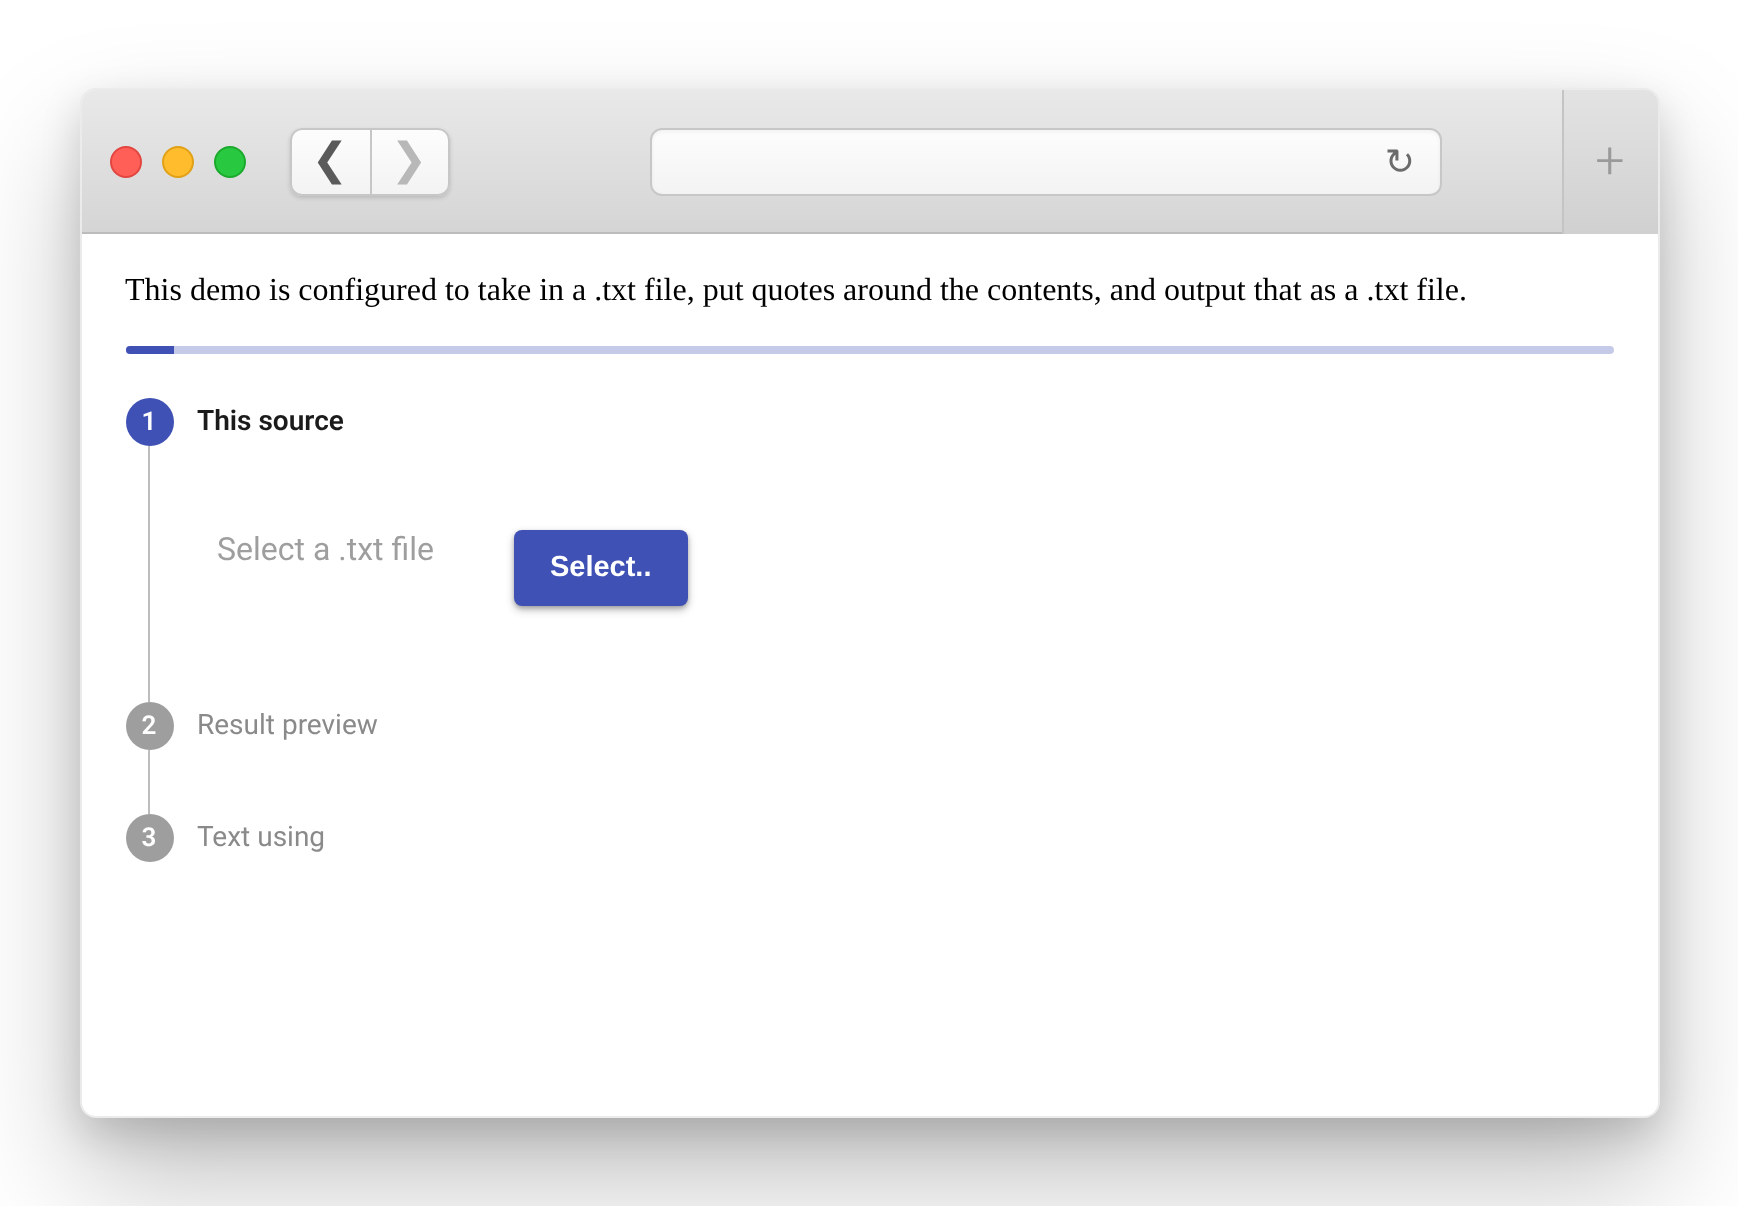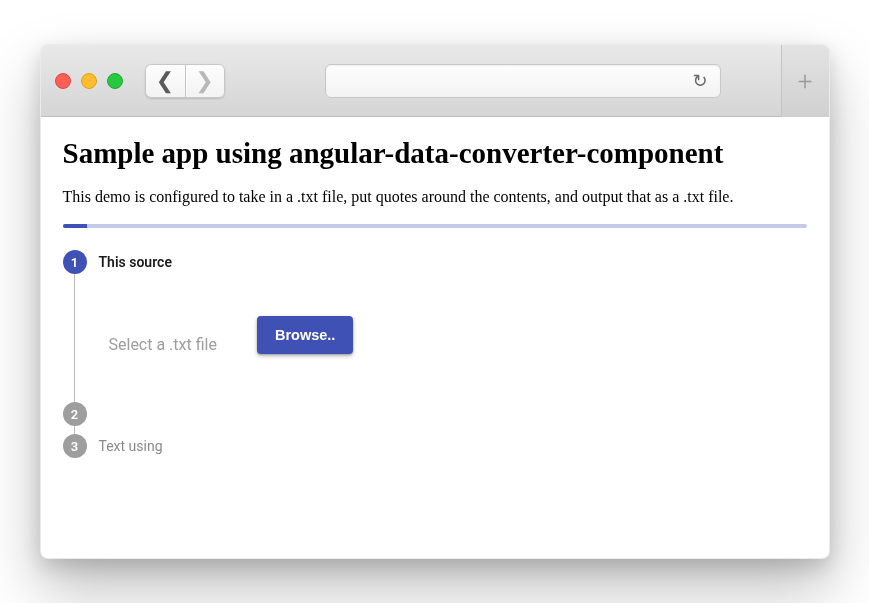--- a/index.html
+++ b/index.html
@@ -120,21 +120,21 @@
   .connector {
     position: absolute;
     left: -24.5px;
     top: 24px;
     bottom: 0;
     width: 1px;
     background: #bdbdbd;
   }
   .step1body {
     padding: 42px 0 48px 10px;
-    display: flex; align-items: flex-end; gap: 40px;
+    display: flex; align-items: flex-start; gap: 40px;
   }
   .hint { color: #9e9e9e; font-size: 16px; }
   .browse-btn {
     background: #3f51b5;
     color: #fff;
     font-weight: 600;
     font-size: 14.5px;
     border: none;
     border-radius: 4px;
     padding: 11px 18px;
@@ -166,41 +166,41 @@
     <div class="urlbar">
       <span class="reload">↻</span>
     </div>
     <div class="spacer2"></div>
     <div class="newtab">
       <span class="plus">+</span>
     </div>
   </div>
 
   <div class="content">
-    <h1>Sample app using angular-data-converter-component</h1>
     <p class="desc">This demo is configured to take in a .txt file, put quotes around the contents, and output that as a .txt file.</p>
 
     <div class="progress">
       <div class="bar"></div>
     </div>
 
     <div class="stepper">
 
       <div class="step active">
         <div class="badge">1</div>
         <div class="label">This source</div>
         <div class="connector"></div>
         <div class="step1body">
           <span class="hint">Select a .txt file</span>
-          <button class="browse-btn">Browse..</button>
+          <button class="browse-btn">Select..</button>
         </div>
       </div>
 
       <div class="step inactive">
         <div class="badge">2</div>
+        <div class="label">Result preview</div>
         <div class="connector"></div>
         <div class="gap"></div>
       </div>
 
       <div class="step inactive">
         <div class="badge">3</div>
         <div class="label">Text using</div>
       </div>
 
     </div>

